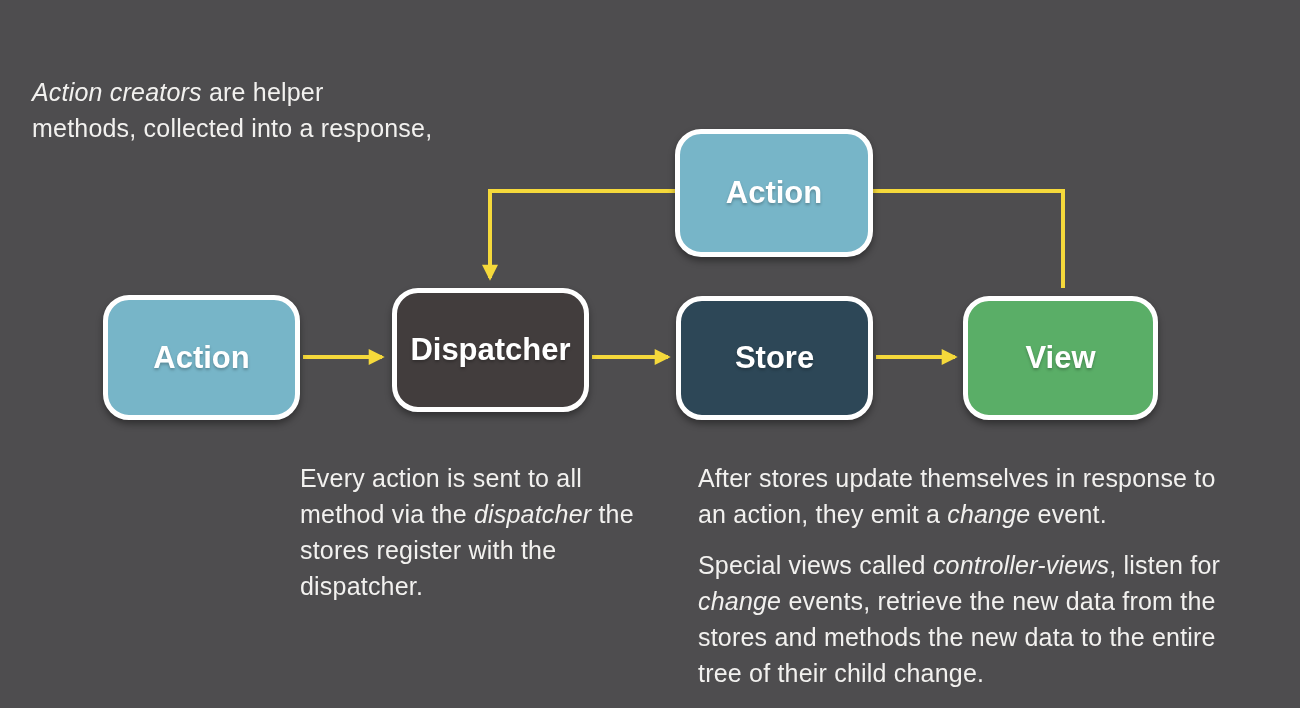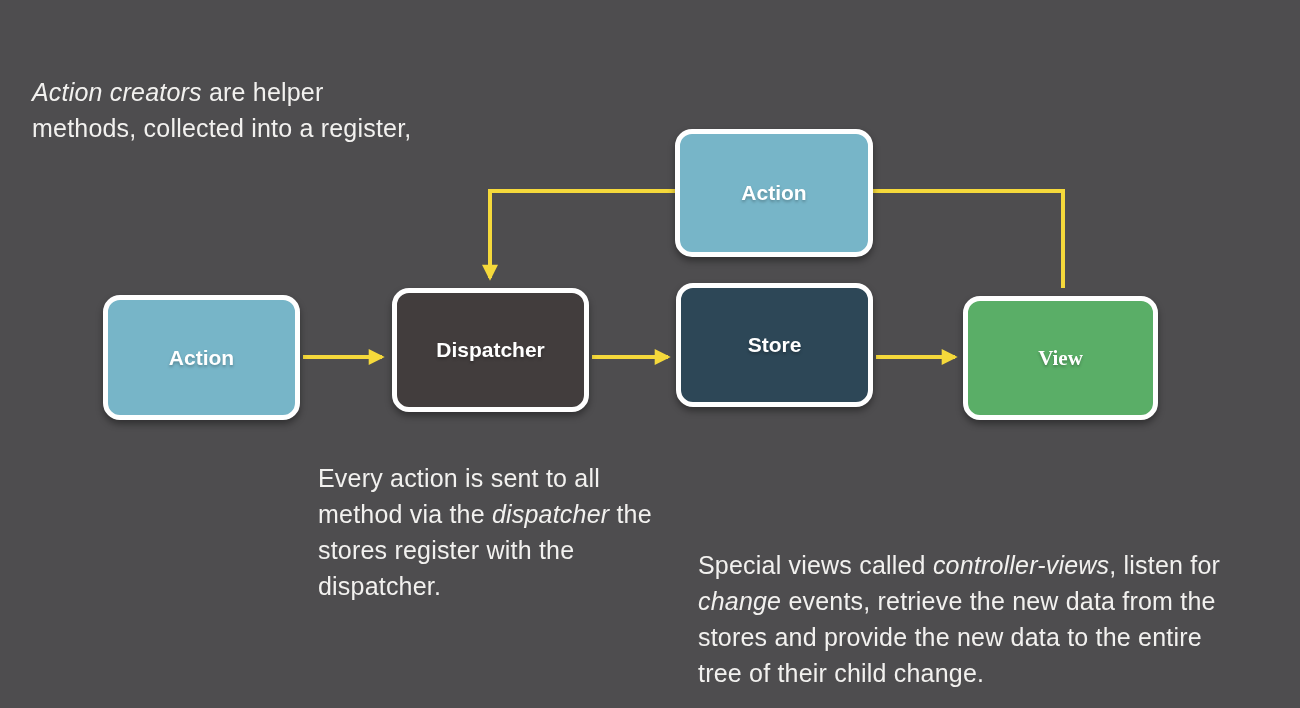--- a/index.html
+++ b/index.html
@@ -21,48 +21,48 @@
   }
   .canvas{position:relative;width:1300px;height:708px;background:var(--background,#4e4d4f);margin-top:30px;}
   .note{
     position:absolute;color:var(--text,#f2f1ef);
     font-size:25px;line-height:36px;letter-spacing:0.2px;
   }
   .note .line{white-space:nowrap;}
   .em{font-style:italic;}
   .intro{left:32px;top:44px;}
   .intro .line{line-height:36px;}
-  .dispatcher-note{left:318px;top:430px;}
+  .dispatcher-note{left:300px;top:430px;}
   .store-note-1{left:698px;top:430px;}
   .store-note-2{left:698px;top:517px;}
   .arrow-layer{position:absolute;left:0;top:0;z-index:1;}
   .box{
     position:absolute;z-index:2;
     border:5px solid var(--box-border,#fff);
-    border-radius:17px;
+    border-radius:26px;
     display:flex;align-items:center;justify-content:center;
     box-shadow:0 4px 7px rgba(0,0,0,0.38);
     color:var(--label-text,#fff);
-    font-size:21px;font-weight:bold;
+    font-size:31px;font-weight:bold;
     text-shadow:0 2px 3px rgba(0,0,0,0.25);
   }
   .box-action-top{left:675px;top:99px;width:188px;height:118px;background:var(--action-box,#77b5c8);}
   .box-action-left{left:103px;top:265px;width:187px;height:115px;background:var(--action-box,#77b5c8);}
   .box-dispatcher{left:392px;top:258px;width:187px;height:114px;background:var(--dispatcher-box,#423d3d);justify-content:center;}
-  .box-store{left:676px;top:253px;width:187px;height:114px;background:var(--store-box,#2d4757);align-items:center;}
-  .box-view{left:963px;top:266px;width:185px;height:114px;background:var(--view-box,#5aae67);font-family:Liberation Serif, serif;}
+  .box-store{left:676px;top:266px;width:187px;height:114px;background:var(--store-box,#2d4757);align-items:center;}
+  .box-view{left:963px;top:266px;width:185px;height:114px;background:var(--view-box,#5aae67);}
 </style>
 </head>
 <body>
 
 <div class="canvas">
 
   <div class="note intro">
     <div class="line"><span class="em">Action creators</span><span> are helper</span></div>
-    <div class="line"><span>methods, collected into a register,</span></div>
+    <div class="line"><span>methods, collected into a response,</span></div>
   </div>
 
   <svg class="arrow-layer" width="1300" height="708" viewBox="0 0 1300 708">
     <defs>
       <marker id="arrowhead" viewBox="0 0 12 12" refX="10" refY="6" markerWidth="17" markerHeight="16" orient="auto" markerUnits="userSpaceOnUse">
         <path d="M0,0 L12,6 L0,12 Z" fill="#f5d93b"></path>
       </marker>
     </defs>
     <path d="M 873 161 L 1063 161 L 1063 258" fill="none" stroke="#f5d93b" stroke-width="4"></path>
     <path d="M 675 161 L 490 161 L 490 248" fill="none" stroke="#f5d93b" stroke-width="4" marker-end="url(#arrowhead)"></path>
@@ -87,21 +87,25 @@
     <span>View</span>
   </div>
 
   <div class="note dispatcher-note">
     <div class="line"><span>Every action is sent to all</span></div>
     <div class="line"><span>method via the </span><span class="em">dispatcher</span><span> the</span></div>
     <div class="line"><span>stores register with the</span></div>
     <div class="line"><span>dispatcher.</span></div>
   </div>
 
+  <div class="note store-note-1">
+    <div class="line"><span>After stores update themselves in response to</span></div>
+    <div class="line"><span>an action, they emit a </span><span class="em">change</span><span> event.</span></div>
+  </div>
 
   <div class="note store-note-2">
     <div class="line"><span>Special views called </span><span class="em">controller-views</span><span>, listen for</span></div>
     <div class="line"><span class="em">change</span><span> events, retrieve the new data from the</span></div>
-    <div class="line"><span>stores and provide the new data to the entire</span></div>
+    <div class="line"><span>stores and methods the new data to the entire</span></div>
     <div class="line"><span>tree of their child change.</span></div>
   </div>
 
 </div>
 
 </body></html>

